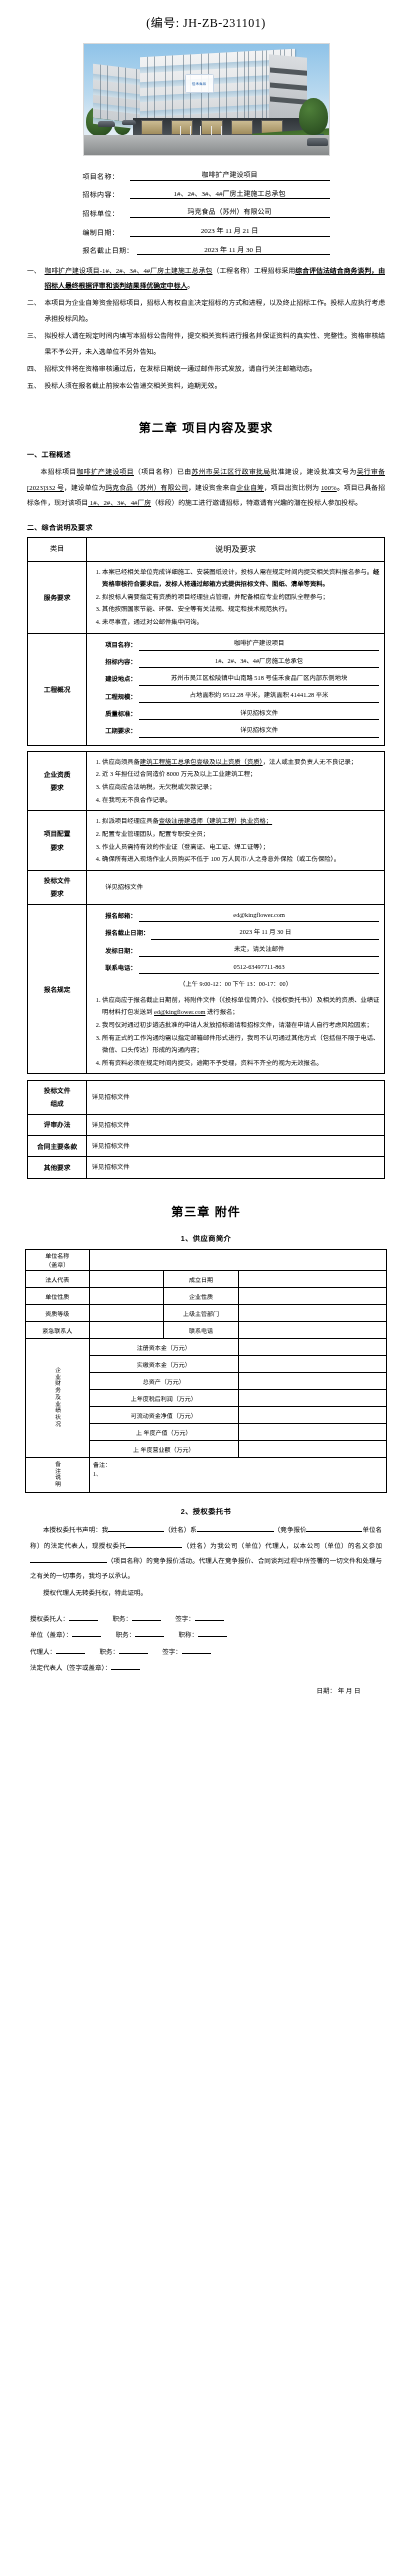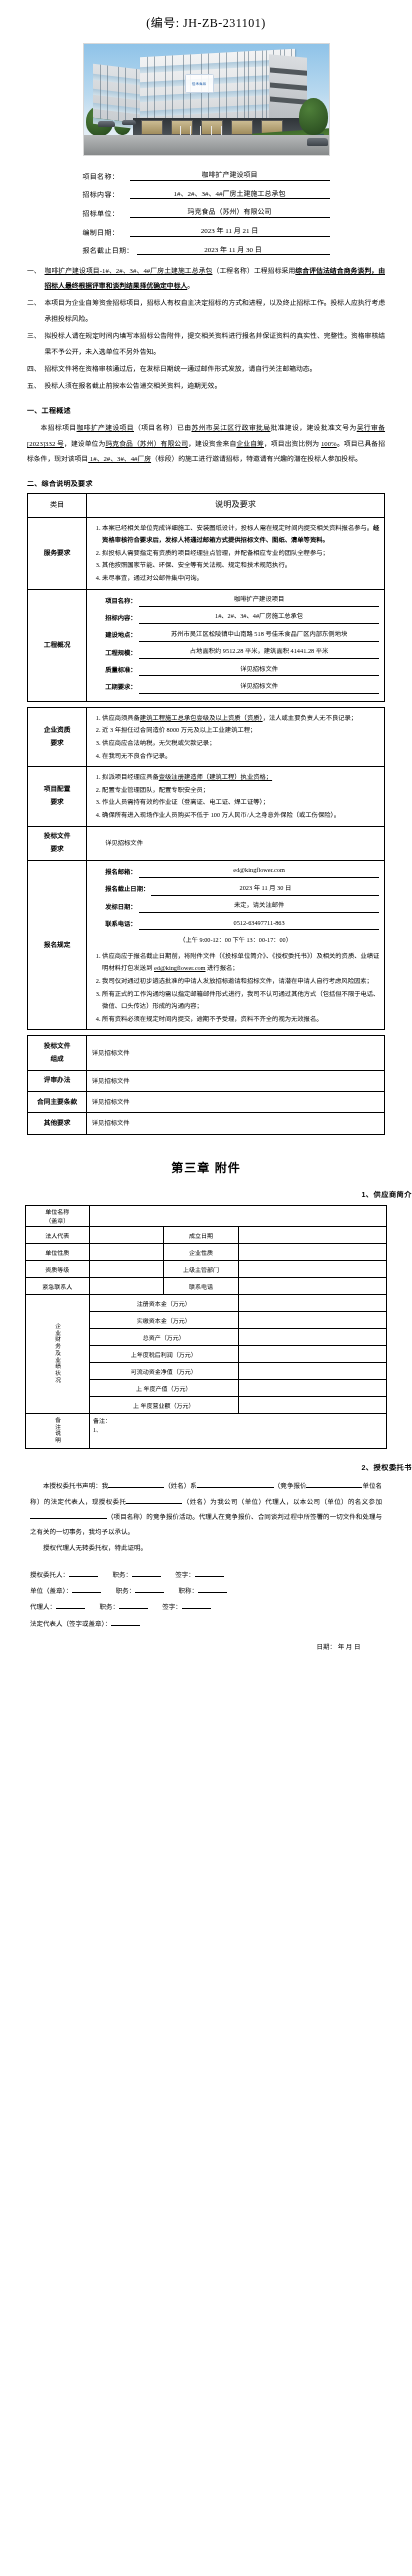--- a/index.html
+++ b/index.html
@@ -119,36 +119,36 @@
   table.t{
     border-collapse:collapse;width:100%;margin:5.2px 0 0 0;
     table-layout:fixed;
   }
   table.t td,table.t th{
     border:0.5px solid #000;padding:3.6px 4.6px;vertical-align:middle;
     font-size:6.3px;line-height:1.95;
   }
   table.t .cat{
     width:49px;text-align:center;font-weight:bold;font-size:6.7px;
-    font-family:Liberation Mono, monospace;
+    font-family:Liberation Sans, sans-serif;
   }
   table.t thead td{text-align:center;font-weight:normal;}
   table.t thead .hdr-main{font-size:8.2px;}
   table.t thead .hdr-cat{font-size:7.2px;font-weight:normal;}
   ol.inlist{margin:0;padding-left:10.3px;}
   ol.inlist li{margin:0 0 0.5px 0;text-align:justify;}
   .sub-field{display:flex;align-items:flex-end;margin:0 0 3.6px 0;padding-left:13.4px;}
   .sub-field .k{font-weight:bold;white-space:nowrap;font-family:"Liberation Sans",sans-serif;font-size:6.3px;}
   .sub-field .v{flex:1;border-bottom:0.5px solid #000;text-align:center;margin-left:2.1px;padding-bottom:0.5px;font-size:6.3px;}
   .note-line{text-align:center;font-size:6.2px;margin-top:1px;}
   .plain-cell{padding-left:13.4px;}
 
   
   .app-h{
-    font-size:7.2px;font-weight:bold;margin:13.4px 0 6.2px 0;text-align:right;
+    font-size:7.2px;font-weight:bold;margin:13.4px 0 6.2px 0;text-align:center;
     font-family:"Liberation Sans","DejaVu Sans",sans-serif;letter-spacing:0.5px;
   }
 
   
   table.form{
     border-collapse:collapse;width:88%;margin:0 auto;table-layout:fixed;
   }
   table.form td{
     border:0.5px solid #000;height:14px;font-size:6px;padding:1px 3.1px;
     vertical-align:middle;
@@ -264,20 +264,21 @@
       <div class="para">
       <span class="num">四、</span>
       <span class="txt">招标文件将在资格审核通过后，在发标日期统一通过邮件形式发放，请自行关注邮箱动态。</span>
     </div>
       <div class="para">
       <span class="num">五、</span>
       <span class="txt">投标人须在报名截止前按本公告递交相关资料，逾期无效。</span>
     </div>
     </div>
 
+  <div class="chapter">第二章 项目内容及要求</div>
   <div class="body-wrap">
     <div class="sec-h">一、工程概述</div>
     <p class="indent-p" id="ov-par">本招标项目<span class="u">咖啡扩产建设项目</span>（项目名称）已由<span class="u">苏州市吴江区行政审批局</span>批准建设，建设批准文号为<span class="u">吴行审备[2023]332 号</span>，建设单位为<span class="u">玛克食品（苏州）有限公司</span>，建设资金来自<span class="u">企业自筹</span>，项目出资比例为 <span class="u">100%</span>。项目已具备招标条件，现对该项目<span class="u"> 1#、2#、3#、4#厂房</span>（标段）的施工进行邀请招标，特邀请有兴趣的潜在投标人参加投标。</p>
 
     <div class="sec-h">二、综合说明及要求</div>
 
     <table class="t">
       <thead>
         <tr>
           <td class="cat hdr-cat">类目</td>

